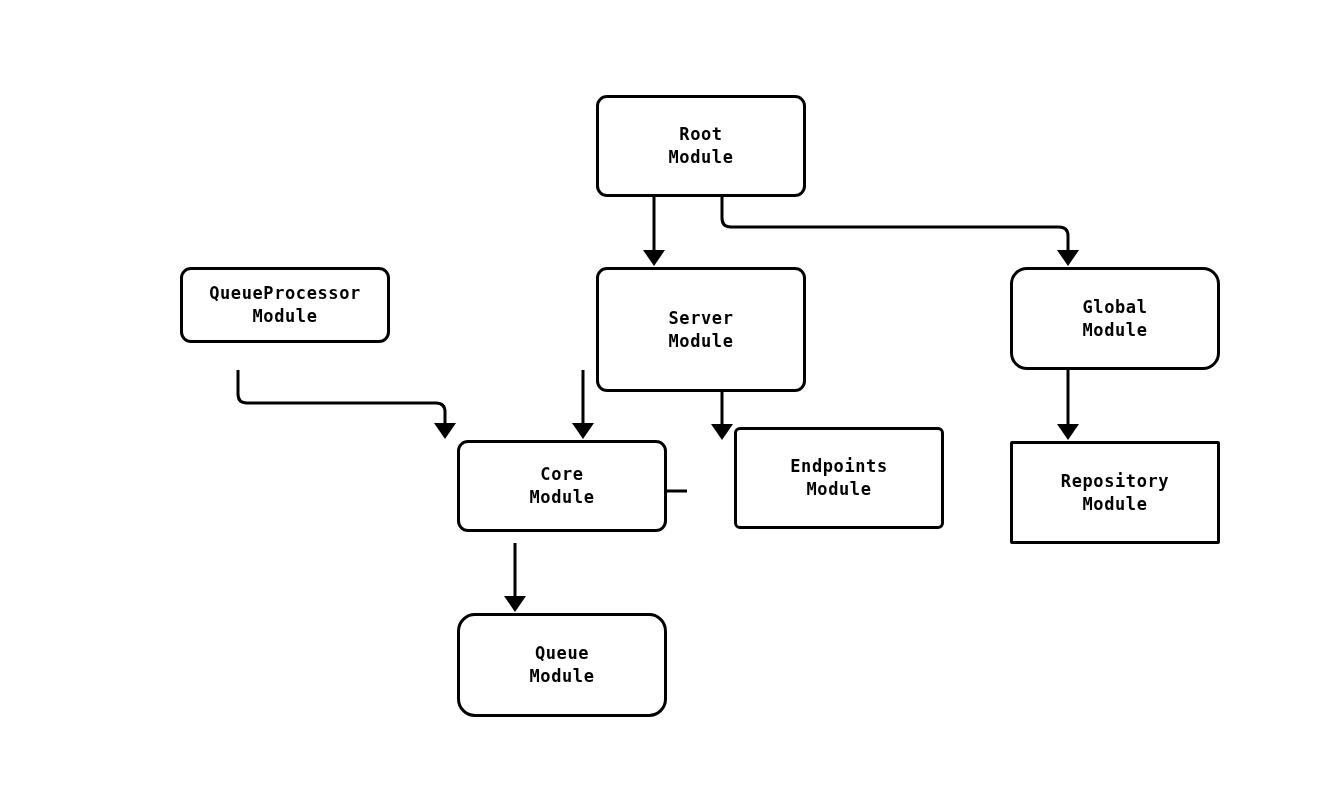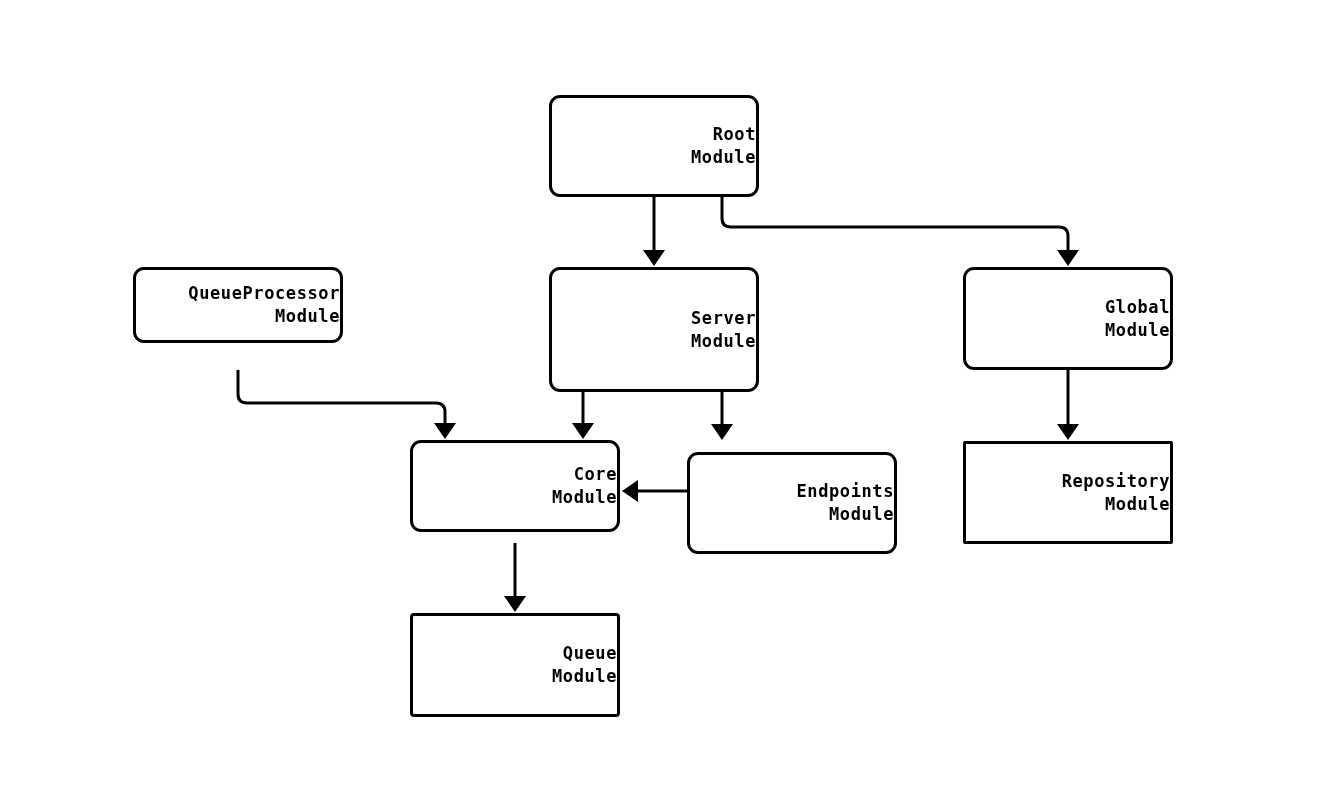--- a/index.html
+++ b/index.html
@@ -28,23 +28,24 @@
     height: 809px;
   }
   .node {
     position: absolute;
     box-sizing: border-box;
     background: #ffffff;
     border: 3px solid #000000;
     border-radius: 11px;
     display: flex;
     flex-direction: column;
-    align-items: flex-end;
+    align-items: center;
     justify-content: center;
     z-index: 2;
+    margin-left: 47px;
   }
   .node-line {
     display: block;
     color: #000000;
     font-family: "DejaVu Sans Mono", "Liberation Mono", monospace;
     font-size: 17px;
     font-weight: 700;
     line-height: 23px;
     letter-spacing: 0.6px;
     text-align: center;
@@ -83,38 +84,38 @@
   <div class="node" style="left: 133px; top: 267px; width: 210px; height: 76px; border-width: 3px; border-color: rgb(0, 0, 0); border-radius: 11px;">
     <span class="node-line">QueueProcessor</span>
     <span class="node-line">Module</span>
   </div>
 
   <div class="node" style="left: 549px; top: 267px; width: 210px; height: 125px; border-width: 3px; border-color: rgb(0, 0, 0); border-radius: 11px;">
     <span class="node-line">Server</span>
     <span class="node-line">Module</span>
   </div>
 
-  <div class="node" style="left: 963px; top: 267px; width: 210px; height: 103px; border-width: 3px; border-color: rgb(0, 0, 0); border-radius: 11px;">
+  <div class="node" style="left: 963px; top: 267px; width: 210px; height: 103px; border-width: 3px; border-color: rgb(0, 0, 0); border-radius: 17px;">
     <span class="node-line">Global</span>
     <span class="node-line">Module</span>
   </div>
 
   <div class="node" style="left: 410px; top: 440px; width: 210px; height: 92px; border-width: 3px; border-color: rgb(0, 0, 0); border-radius: 11px;">
     <span class="node-line">Core</span>
     <span class="node-line">Module</span>
   </div>
 
-  <div class="node" style="left: 687px; top: 452px; width: 210px; height: 102px; border-width: 3px; border-color: rgb(0, 0, 0); border-radius: 11px;">
+  <div class="node" style="left: 687px; top: 427px; width: 210px; height: 102px; border-width: 3px; border-color: rgb(0, 0, 0); border-radius: 6px;">
     <span class="node-line">Endpoints</span>
     <span class="node-line">Module</span>
   </div>
 
   <div class="node" style="left: 963px; top: 441px; width: 210px; height: 103px; border-width: 3px; border-color: rgb(0, 0, 0); border-radius: 2px;">
     <span class="node-line">Repository</span>
     <span class="node-line">Module</span>
   </div>
 
-  <div class="node" style="left: 410px; top: 613px; width: 210px; height: 104px; border-width: 3px; border-color: rgb(0, 0, 0); border-radius: 4px;">
+  <div class="node" style="left: 410px; top: 613px; width: 210px; height: 104px; border-width: 3px; border-color: rgb(0, 0, 0); border-radius: 18px;">
     <span class="node-line">Queue</span>
     <span class="node-line">Module</span>
   </div>
 
 </div>
 
 </body></html>

